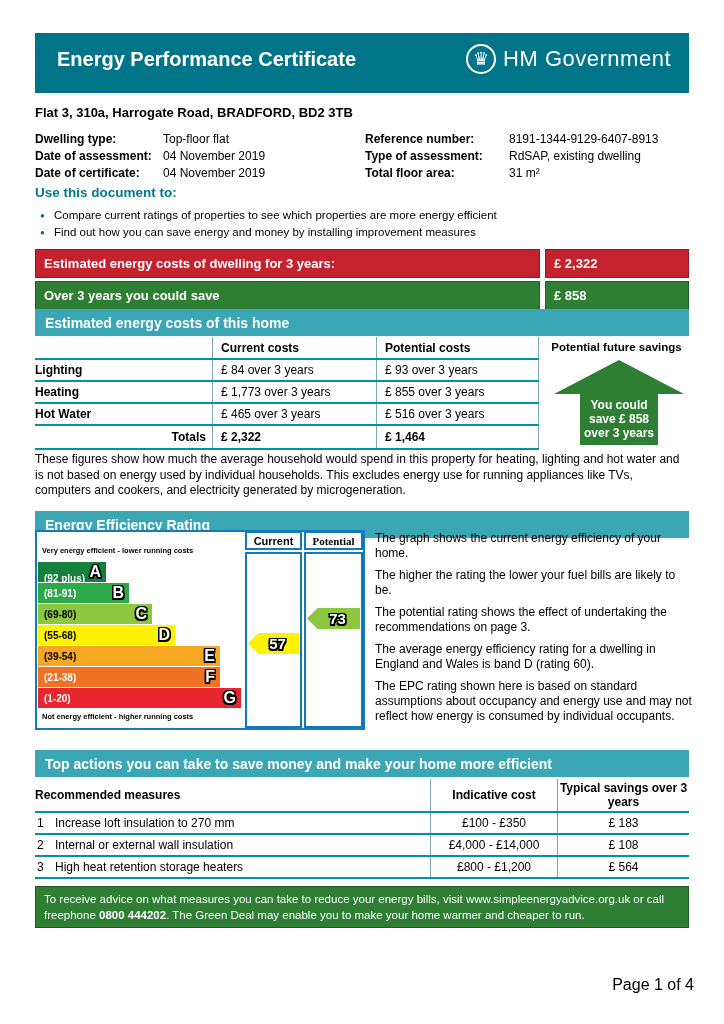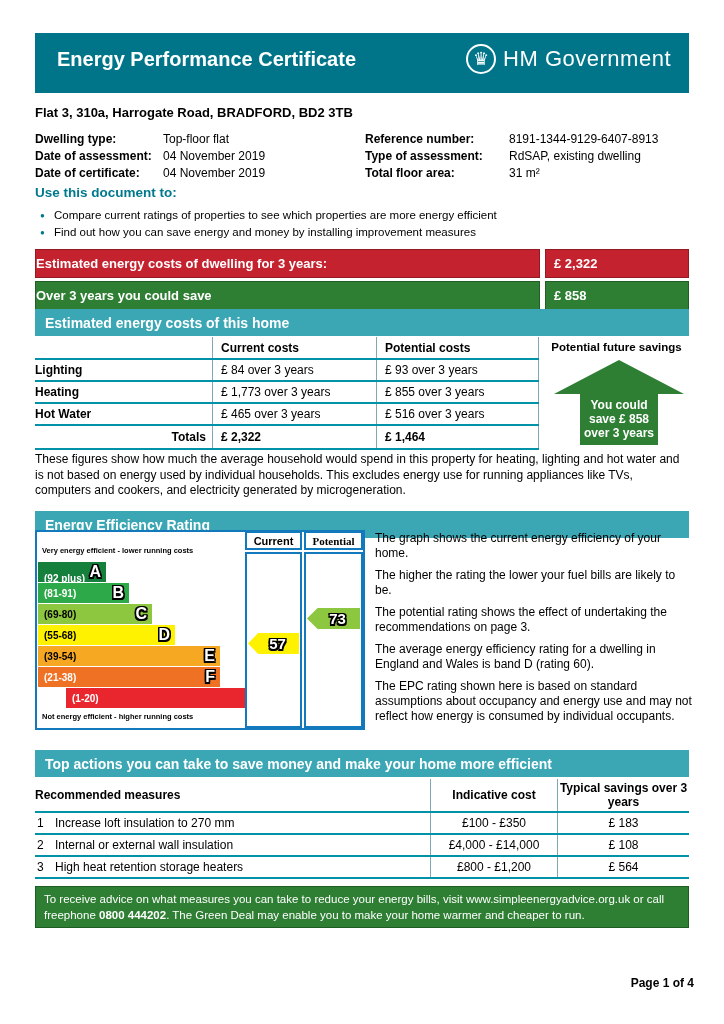--- a/index.html
+++ b/index.html
@@ -26,21 +26,21 @@
   .details .dlabel { font-weight:bold; width:128px; flex:none; }
   .details .col.right .dlabel { width:144px; }
   
   .use-heading { position:absolute; left:35px; top:185px; font-size:13.5px; font-weight:bold; color:#00798C; }
   .bullets { position:absolute; left:40px; top:207px; width:640px; font-size:11.5px; }
   .bullets li { list-style:none; line-height:17px; padding-left:14px; position:relative; }
   .bullets li::before { content:"●"; position:absolute; left:0; top:0; font-size:8px; color:#00798C; line-height:17px; }
   
   .banner { position:absolute; left:35px; width:654px; height:29px; display:flex; }
   .banner .blabel { flex:1; margin-right:5px; color:#fff; font-size:13px; font-weight:bold;
-    display:flex; align-items:center; border:1px solid rgba(0,0,0,0.25); }
+    display:flex; align-items:center; padding-left:8px; border:1px solid rgba(0,0,0,0.25); }
   .banner .bvalue { width:144px; flex:none; color:#fff; font-size:13px; font-weight:bold;
     display:flex; align-items:center; padding-left:8px; border:1px solid rgba(0,0,0,0.25); }
   
   .sec-header { position:absolute; left:35px; width:654px; height:27px; background:#3BA6B4;
     color:#fff; font-size:14px; font-weight:bold; display:flex; align-items:center; padding-left:10px; }
   
   .costs-table { position:absolute; left:35px; top:337px; width:504px; font-size:12px; }
   .costs-table .trow { display:flex; border-bottom:2px solid #0093A8; align-items:stretch; }
   .costs-table .c0 { width:177px; flex:none; display:flex; align-items:center; padding-right:6px; }
   .costs-table .c1 { width:164px; flex:none; border-left:1px solid #7FA8B5; padding-left:8px; display:flex; align-items:center; }
@@ -92,21 +92,21 @@
   .actions-table .ahead { height:34px; }
   .actions-table .ahead .a1, .actions-table .ahead .a2, .actions-table .ahead .a3 { font-weight:bold; line-height:14px; }
   .actions-table .adata { height:22px; }
   .actions-table .num { width:20px; flex:none; padding-left:2px; }
   
   .advice-box { position:absolute; left:35px; top:886px; width:654px; min-height:42px;
     border:1px solid #1d5c22; color:#fff; font-size:11.5px; line-height:16px; padding:4px 8px; }
   .advice-box b { font-weight:bold; }
   .advice-box .link { color:#fff; text-decoration:none; }
   
-  .page-label { position:absolute; right:30px; top:976px; font-size:12px; font-weight:bold; }
+  .page-label { position:absolute; right:30px; top:976px; font-size:16px; font-weight:normal; }
 </style>
 </head>
 <body>
 
 <div class="page">
 
   <div class="top-header" style="background: rgb(0, 117, 138);">
     <h1>Energy Performance Certificate</h1>
     <div class="gov-logo">
       <span class="crest">♛</span>
@@ -224,21 +224,21 @@
     <span class="epc-letter">D</span>
   </div>
   <div class="band" style="top: 646px; background: rgb(247, 168, 35); width: 182px;">
     <span class="range" style="color: rgb(0, 0, 0);">(39-54)</span>
     <span class="epc-letter">E</span>
   </div>
   <div class="band" style="top: 667px; background: rgb(239, 113, 35); width: 182px;">
     <span class="range" style="color: rgb(255, 255, 255);">(21-38)</span>
     <span class="epc-letter">F</span>
   </div>
-  <div class="band" style="top: 688px; background: rgb(233, 38, 46); width: 203px; margin-left: 28px;">
+  <div class="band" style="top: 688px; background: rgb(233, 38, 46); width: 203px;">
     <span class="range" style="color: rgb(255, 255, 255);">(1-20)</span>
     <span class="epc-letter">G</span>
   </div>
 
   <div class="col-header cur">Current</div>
   <div class="col-header pot">Potential</div>
   <div class="col-body cur"></div>
   <div class="col-body pot"></div>
 
   <div class="rating-arrow cur" style="background: rgb(255, 242, 0);">

